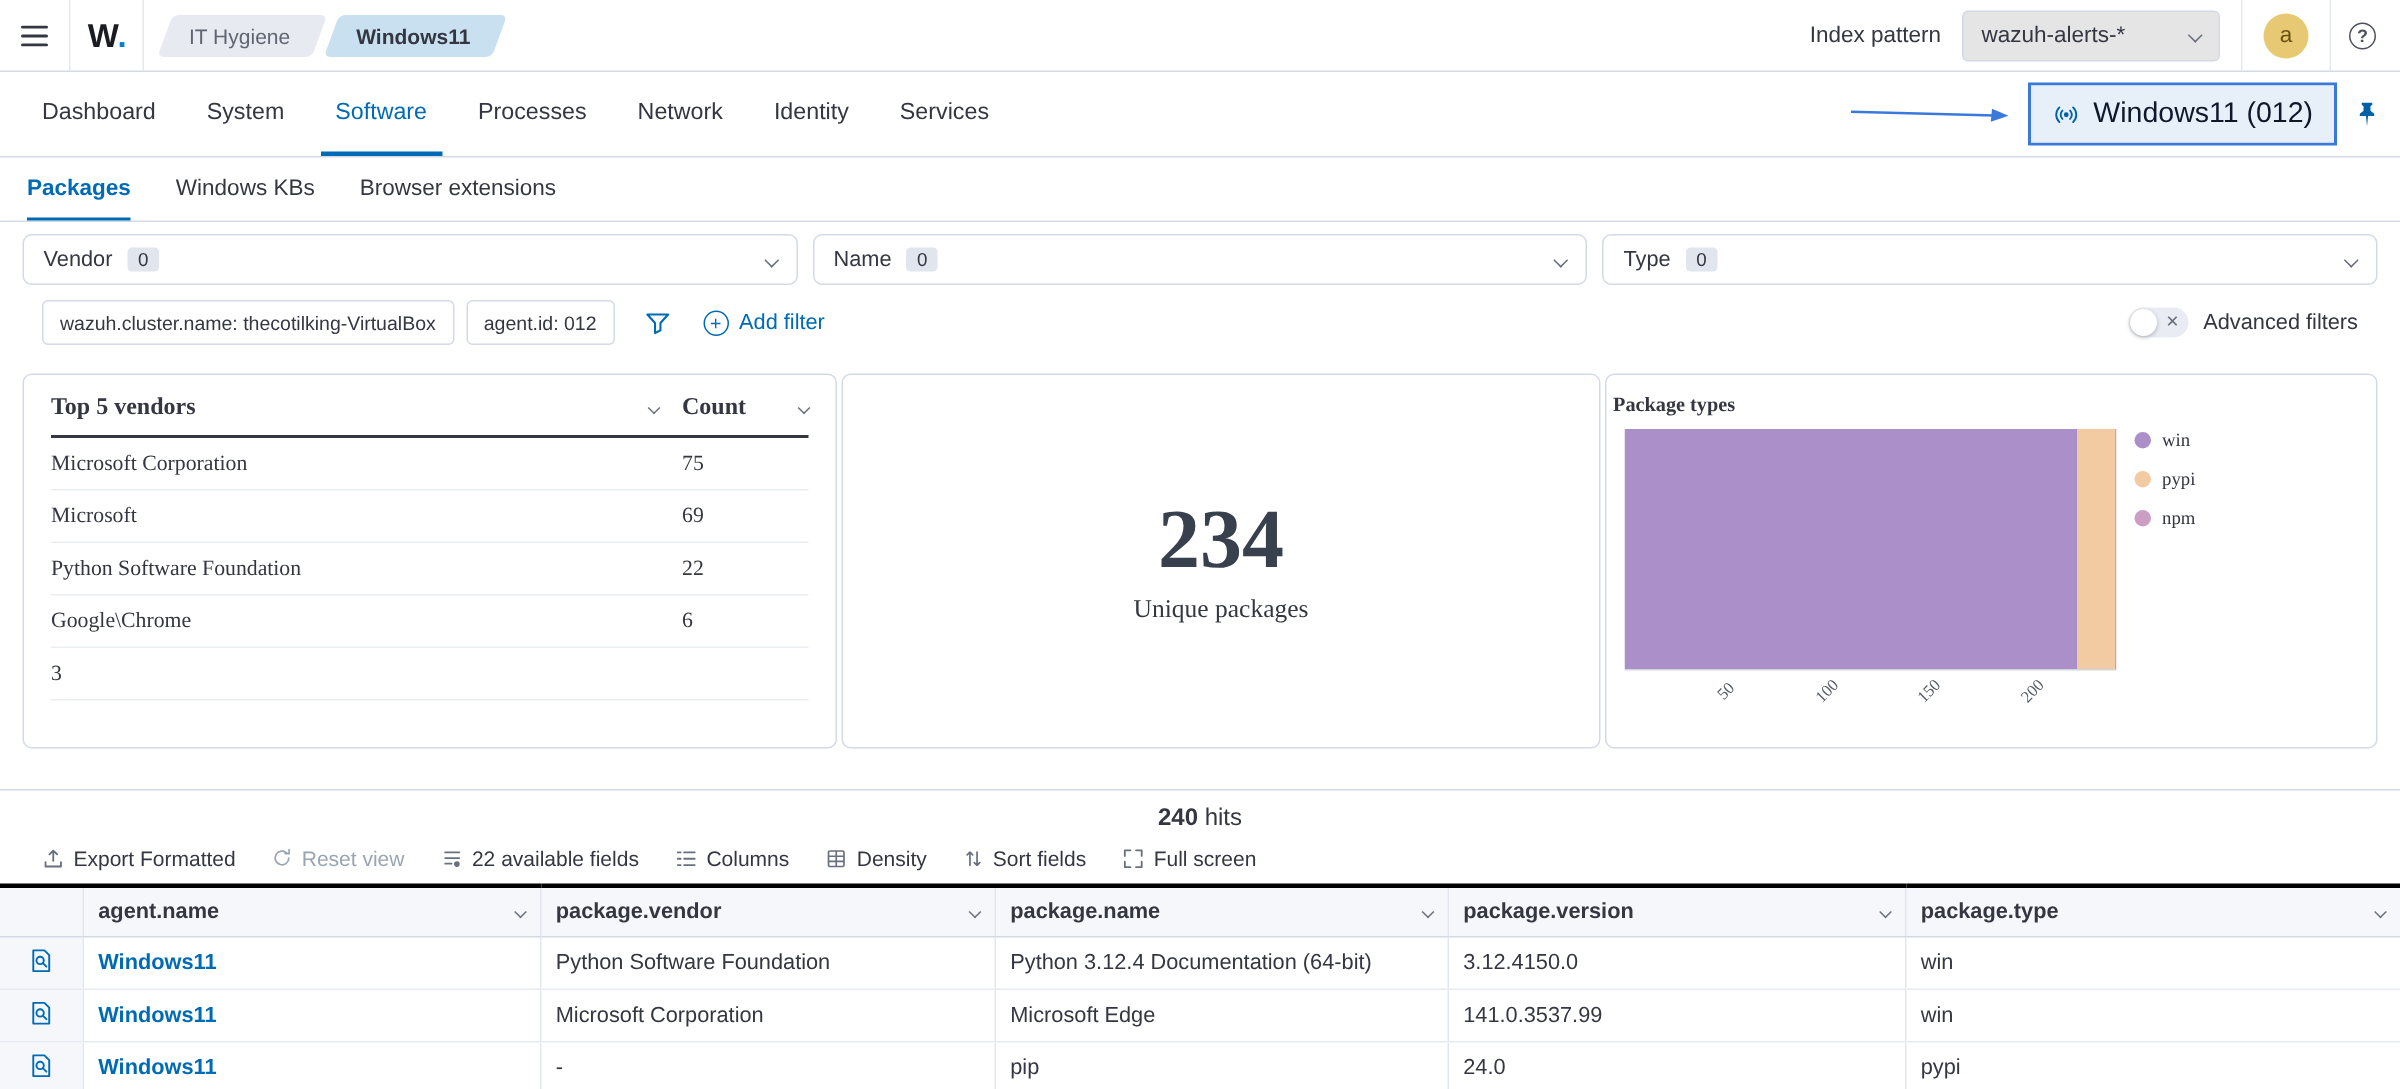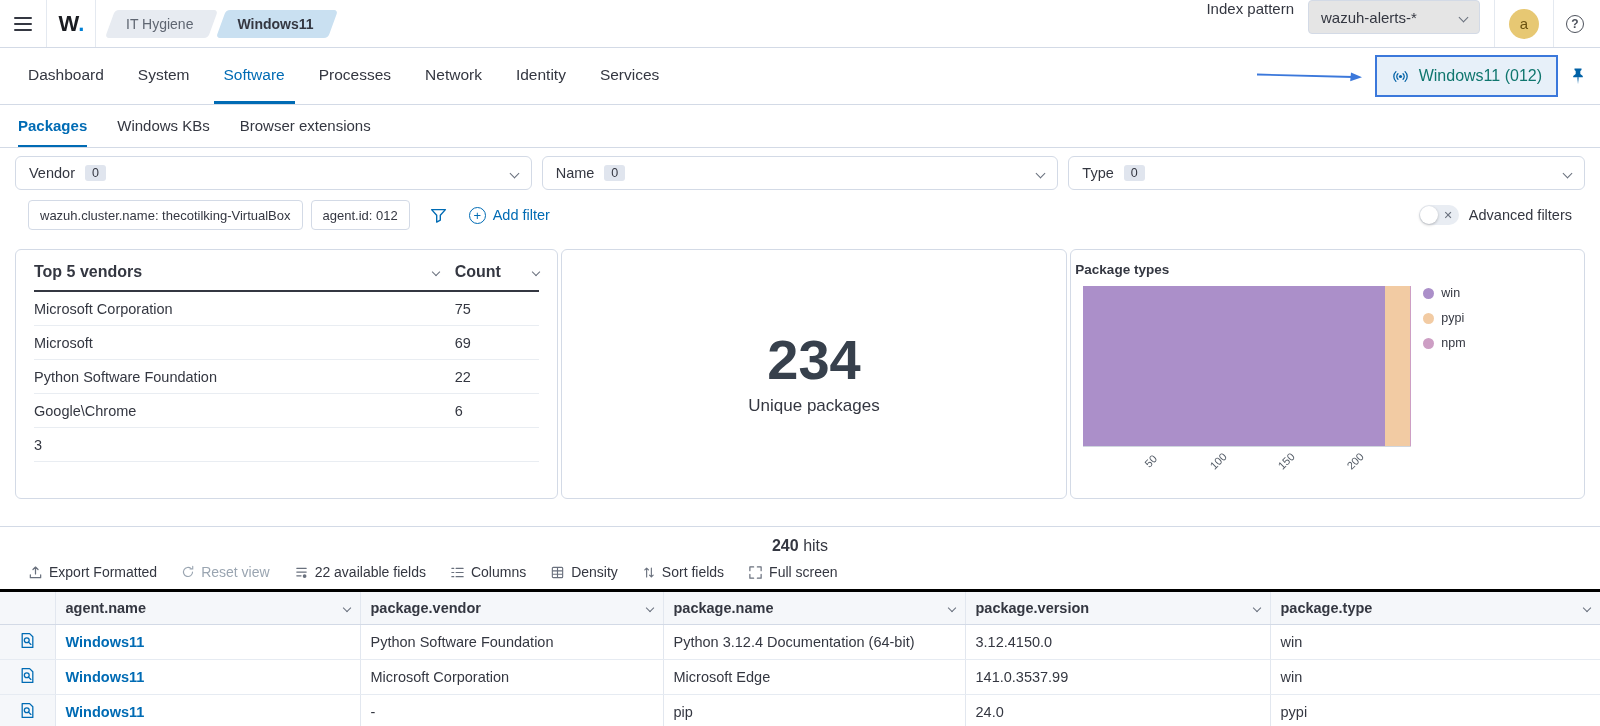--- a/index.html
+++ b/index.html
@@ -13,21 +13,21 @@
   .hamburger { width:46px; justify-content:center; cursor:pointer; background:none; border:none; display:flex; align-items:center; height:100%; }
   .logo { width:48px; justify-content:center; font-size:22px; font-weight:700; color:#1a1c21; letter-spacing:-1px; }
   .logo .dot { color:#0080D5; font-weight:900; }
   .crumbs { margin-left:14px; display:flex; align-items:center; }
   .crumb { position:relative; z-index:0; padding:6px 20px 6px 16px; font-size:14px; white-space:nowrap; }
   .crumb::before { content:""; position:absolute; inset:0; z-index:-1; transform:skewX(-20deg); border-radius:4px; }
   .crumb.gray { color:#5F6672; }
   .crumb.gray::before { background:#E7EBF1; }
   .crumb.blue { color:#343741; font-weight:600; margin-left:8px; }
   .crumb.blue::before { background:#C9E0F1; }
-  .tb-right { margin-left:auto; display:flex; height:100%; }
+  .tb-right { margin-left:auto; display:flex; align-items:center; height:100%; }
   .ip-label { font-size:15px; margin-right:14px; }
   .ip-select { width:172px; height:34px; border:1px solid #D3DAE6; border-radius:4px; background:#e5e5e5;
     display:flex; align-items:center; justify-content:space-between; padding:0 12px; font-size:15px; cursor:pointer; margin-right:14px; }
   .avatar-wrap { padding:0 14px; height:100%; display:flex; align-items:center; }
   .avatar { width:30px; height:30px; border-radius:50%; background:#E7C873; color:#6b5210;
     display:flex; align-items:center; justify-content:center; font-size:15px; font-weight:500; cursor:pointer; }
   .help-wrap { padding:0 16px 0 12px; height:100%; display:flex; align-items:center; }
   .help-icon { width:18px; height:18px; border-radius:50%; border:1.4px solid #4d525c; color:#4d525c;
     font-size:12px; display:flex; align-items:center; justify-content:center; font-weight:600; cursor:pointer; }
 
@@ -37,21 +37,21 @@
 
   
   .tabs { height:57px; display:flex; align-items:stretch; padding:0 10px 0 18px; border-bottom:1px solid #D3DAE6; }
   .tab { display:flex; align-items:center; padding:0 10px; margin-right:14px; font-size:15.5px; color:#343741;
     border-bottom:3px solid transparent; cursor:pointer; }
   .tab.active { color:#006BB4; border-bottom-color:#006BB4; }
   .tabs-right { margin-left:auto; display:flex; align-items:center; gap:8px; }
   .annotation-arrow { flex:none; }
   .annotation-box { border:2px solid #3B78DB; display:flex; }
   .agent-btn { background:#E7F0F9; height:38px; display:flex; align-items:center; gap:9px; padding:0 14px;
-    color:#0f766e; font-size:16px; border:none; cursor:pointer; white-space:nowrap; }
+    color:#0f172a; font-size:19px; border:none; cursor:pointer; white-space:nowrap; }
   .pin-btn { background:none; border:none; cursor:pointer; display:flex; align-items:center; padding:2px 4px; }
 
   
   .subtabs { height:43px; display:flex; align-items:stretch; padding:0 18px; border-bottom:1px solid #D3DAE6; gap:30px; }
   .subtab { display:flex; align-items:center; font-size:15px; color:#343741; border-bottom:2px solid transparent; cursor:pointer; }
   .subtab.active { color:#006BB4; font-weight:700; border-bottom-color:#006BB4; }
 
   
   .selects-row { display:flex; gap:10px; padding:8px 15px 0; }
   .filter-select { flex:1; height:34px; border:1px solid #D3DAE6; border-radius:6px; background:#fff;
@@ -70,21 +70,21 @@
   .plus-circle { width:17px; height:17px; border-radius:50%; border:1.4px solid #006BB4; color:#006BB4;
     display:flex; align-items:center; justify-content:center; font-size:13px; line-height:1; }
   .pills-right { margin-left:auto; display:flex; align-items:center; gap:10px; }
   .toggle { width:40px; height:20px; border-radius:10px; background:#E9EDF3; position:relative; border:none; cursor:pointer; }
   .toggle .knob { position:absolute; left:1px; top:1px; width:18px; height:18px; border-radius:50%; background:#fff;
     box-shadow:0 1px 3px rgba(0,0,0,.25); }
   .toggle .x { position:absolute; right:6px; top:3px; font-size:11px; color:#69707D; line-height:14px; }
   .adv-label { font-size:14.5px; }
 
   
-  .panels { display:flex; gap:3px; padding:7px 15px 0; height:257px; }
+  .panels { display:flex; gap:3px; padding:7px 15px 0; height:257px;font-family:Liberation Serif, serif; }
   .card { flex:1; border:1px solid #D3DAE6; border-radius:6px; background:#fff; height:250px; overflow:hidden; }
 
   .vendors-card { padding:13px 18px 0; }
   .vrow { display:grid; grid-template-columns:1fr 84px; align-items:center; }
   .vrow.head { border-bottom:2px solid #343741; padding-bottom:9px; font-weight:700; font-size:16px; }
   .vhead-cell { display:flex; align-items:center; justify-content:space-between; padding-right:16px; cursor:pointer; }
   .vhead-cell.count { padding-right:0; }
   .vrow.body { padding:8.5px 0; border-bottom:1px solid #E9EDF2; font-size:14.5px; }
 
   .metric-card { display:flex; flex-direction:column; align-items:center; justify-content:center; }

